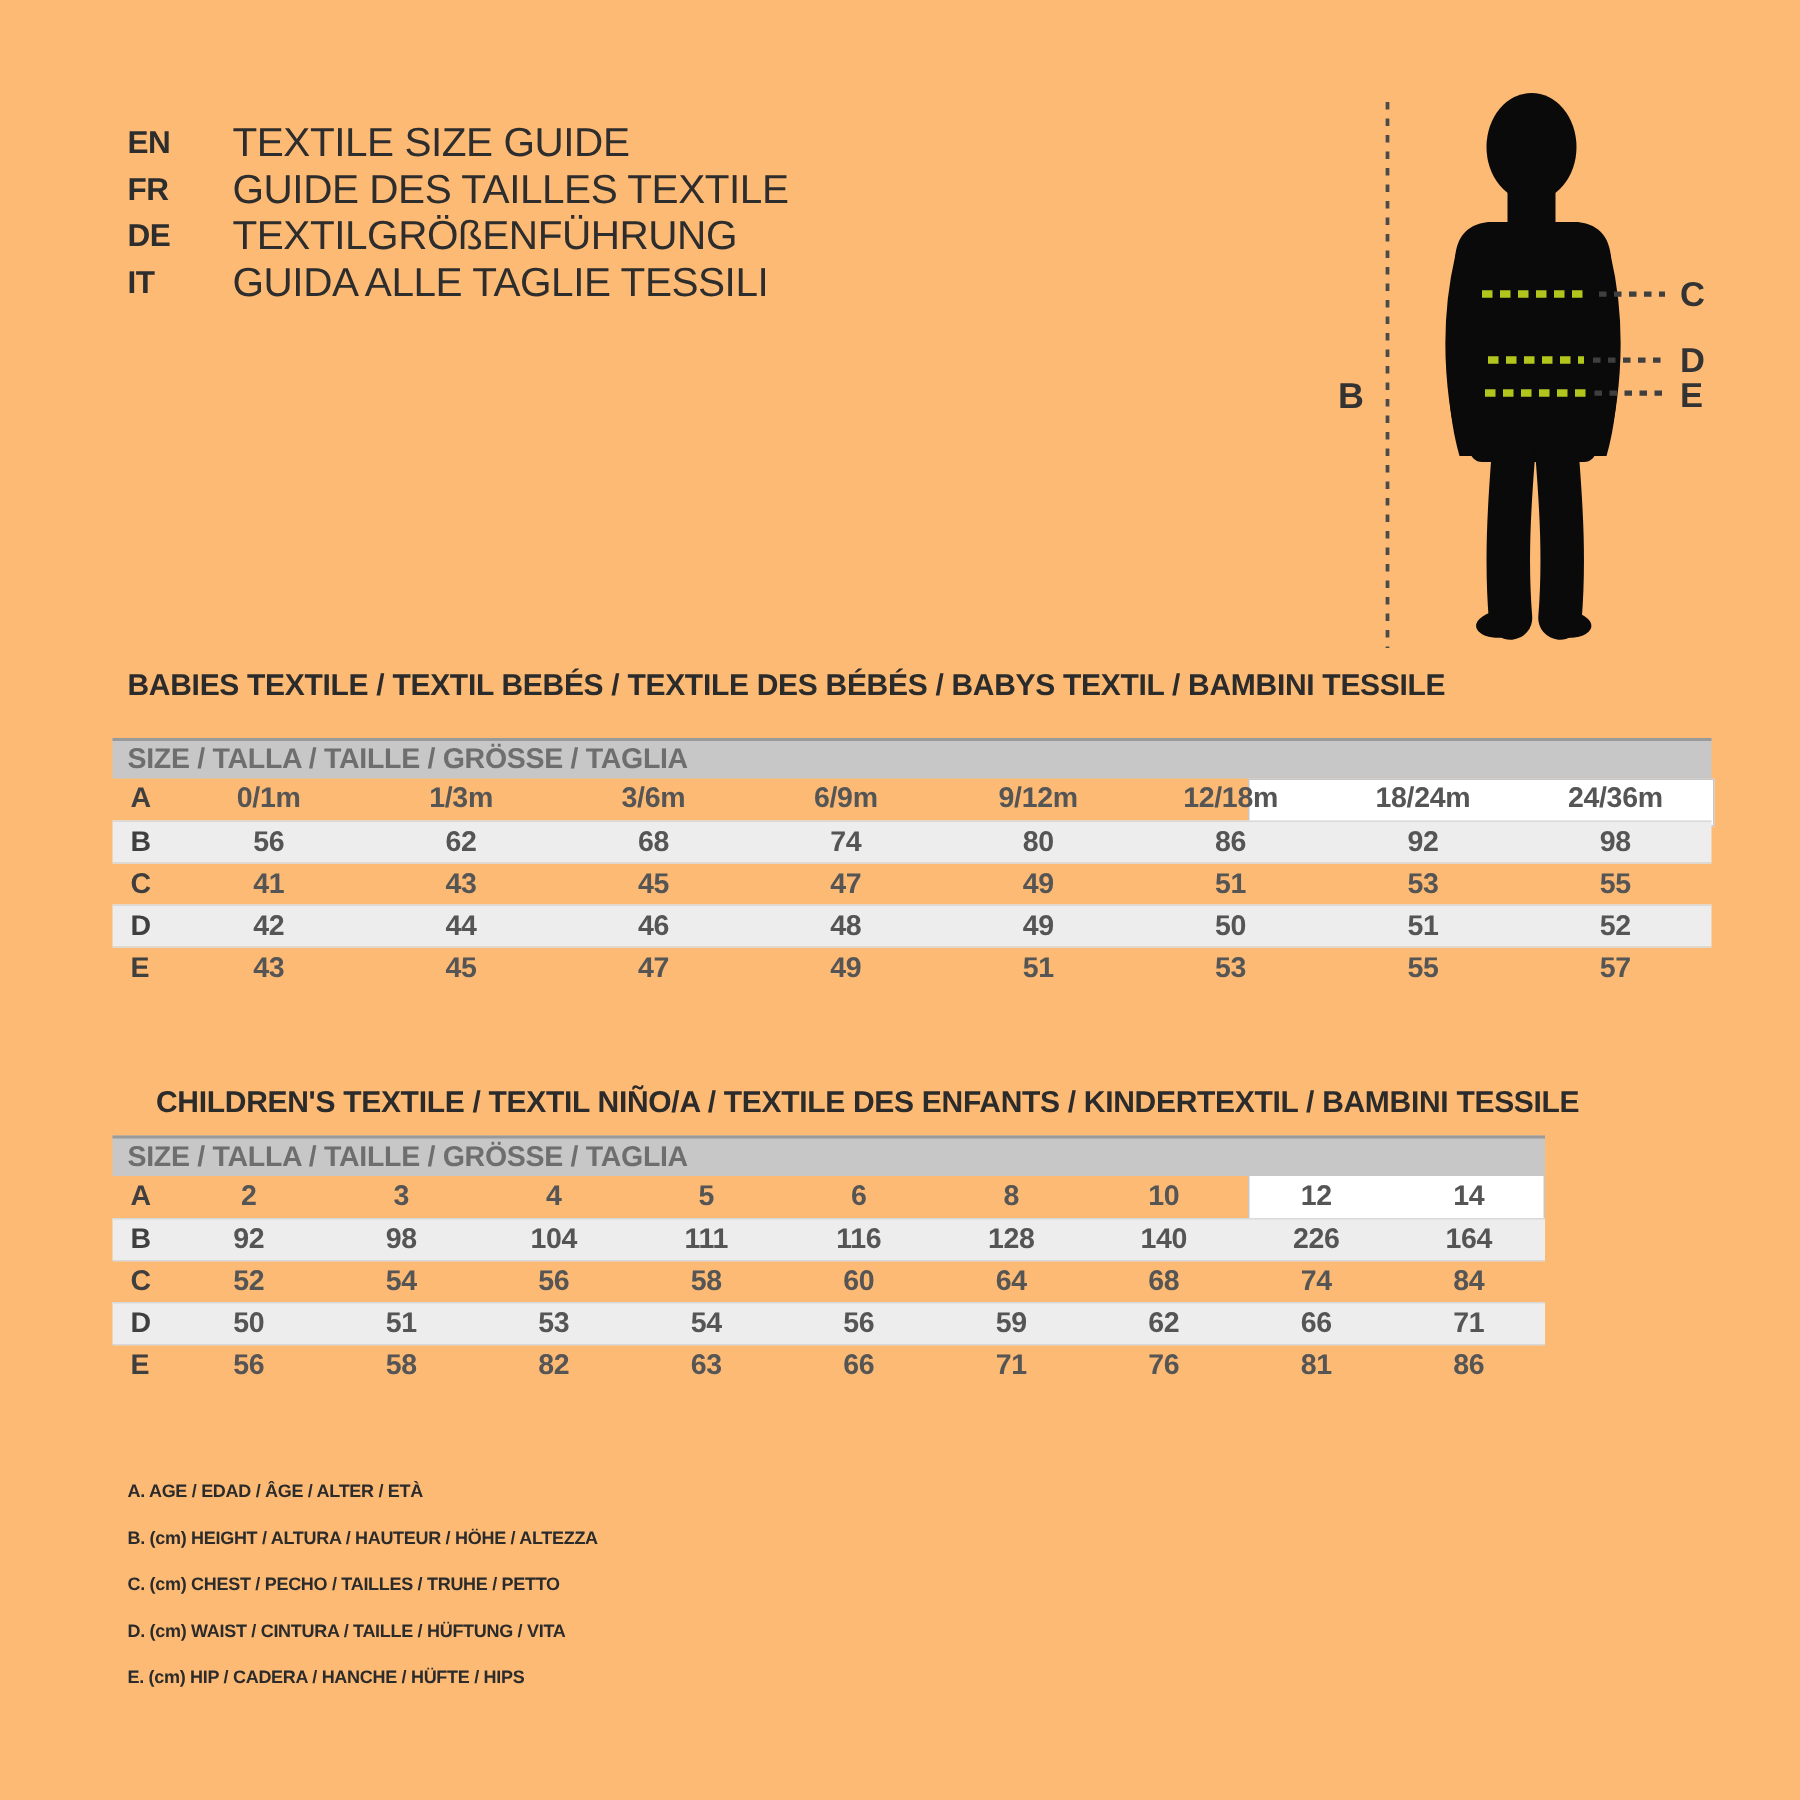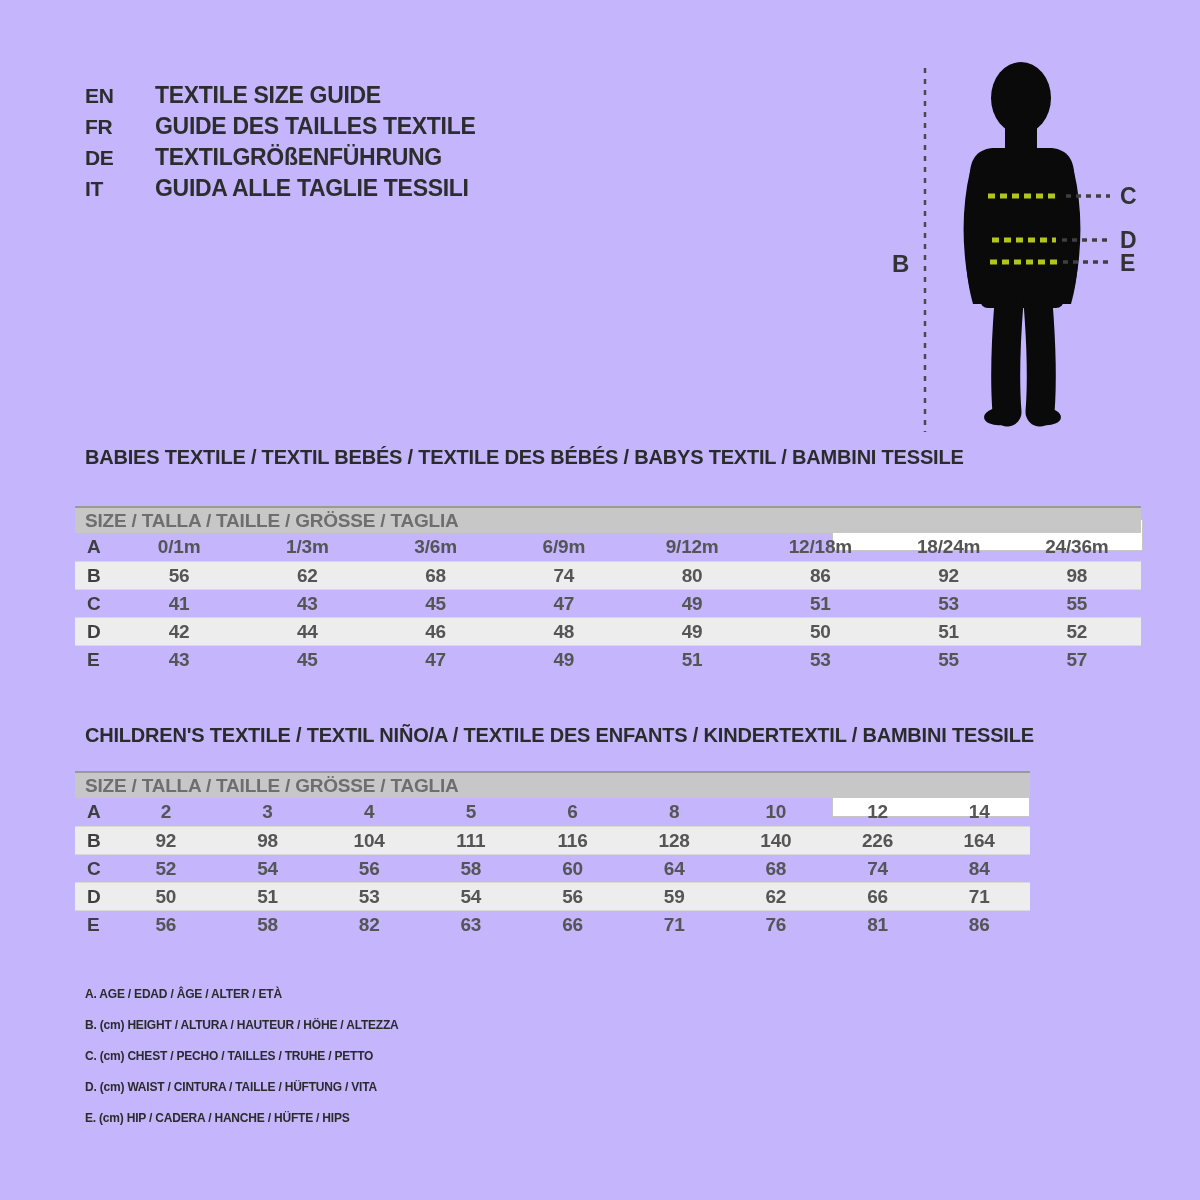--- a/index.html
+++ b/index.html
@@ -1,39 +1,39 @@
 <!DOCTYPE html>
 <html><head>
 <meta charset="utf-8">
 <style>
   html,body{margin:0;padding:0;background:#fff;}
   #stage{
-    position:relative;width:1200px;height:1200px;background:#c4b5fd;
+    position:relative;width:1200px;height:1200px;background:#fdba74;
     font-family:"Liberation Sans",sans-serif;overflow:hidden;
     -webkit-font-smoothing:antialiased;
   }
   
   .lang-block{position:absolute;left:85px;top:80px;}
   .lang-row{display:flex;height:31px;align-items:center;}
   .lang-code{width:70px;font-size:21px;font-weight:700;color:#2d2d2d;letter-spacing:-0.3px;}
-  .lang-label{font-size:23px;font-weight:700;color:#2d2d2d;letter-spacing:-0.3px;white-space:nowrap;text-align:center;}
+  .lang-label{font-size:27px;font-weight:400;color:#2d2d2d;letter-spacing:-0.3px;white-space:nowrap;text-align:center;}
   
   .figure-wrap{position:absolute;left:880px;top:50px;width:300px;height:400px;}
   
   .section-heading{position:absolute;left:85px;font-size:20px;font-weight:700;color:#2b2b2b;letter-spacing:-0.2px;white-space:nowrap;}
   #babies-heading{top:446px;}
-  #children-heading{top:724px;}
+  #children-heading{top:724px;margin-left:19px;}
   
   .size-table{position:absolute;left:75px;}
   #babies-table{top:492px;width:1066px;}
   #children-table{top:757px;width:955px;}
   .size-bar{
     height:25px;background:#c7c7c7;border-top:2px solid #9a9a9a;
     font-size:19px;font-weight:700;color:#6e6e6e;letter-spacing:-0.2px;
-    padding-left:10px;line-height:25px;position:relative;z-index:2;margin-top:14px;
+    padding-left:10px;line-height:25px;position:relative;z-index:2;
   }
   .trow{display:grid;height:28px;position:relative;z-index:2;}
   .trow.stripe{background:#ededed;}
   .trow + .trow{border-top:1px solid #d9d9d9;height:27px;}
   .trow .lbl{
     padding-left:12px;font-size:19px;font-weight:700;color:#3f3f3f;
     display:flex;align-items:center;
   }
   .trow .val{
     font-size:19px;font-weight:700;color:#555555;letter-spacing:-0.2px;

